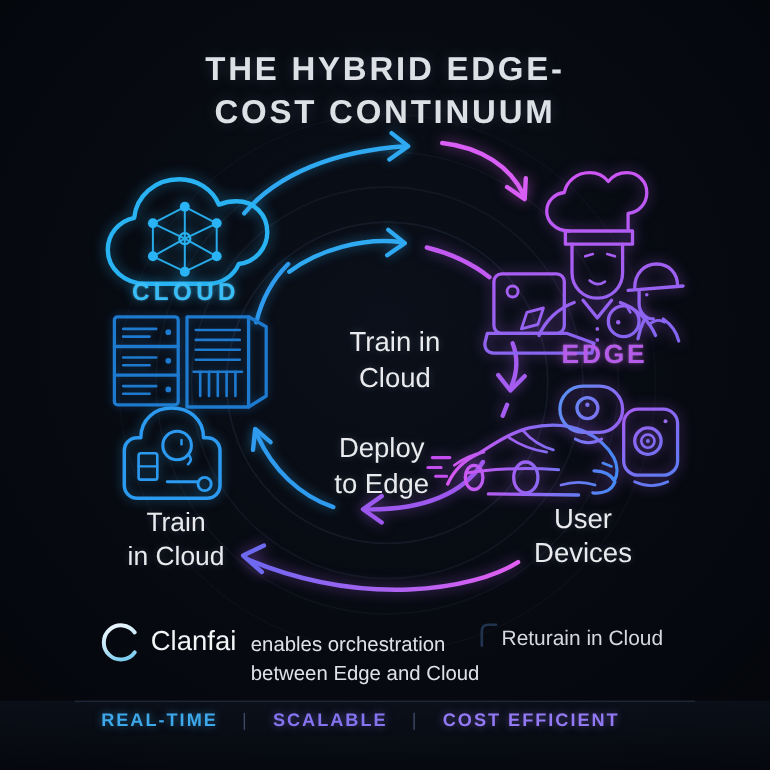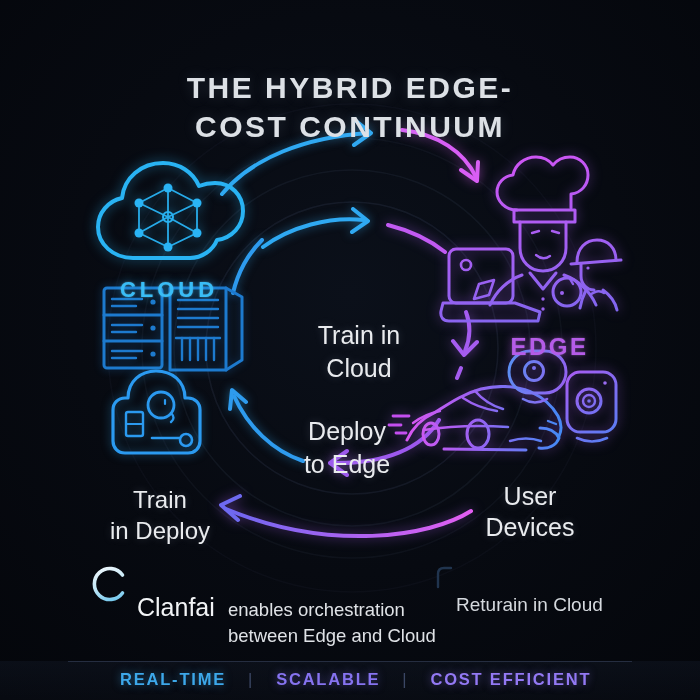--- a/index.html
+++ b/index.html
@@ -1,21 +1,21 @@
 <!DOCTYPE html>
 <html><head>
 <meta charset="utf-8">
 <style>
   html,body { margin:0; padding:0; background:#04060b; }
   .stage {
     position:relative; width:700px; height:700px; overflow:hidden;
     background: radial-gradient(circle at 50% 42%, #0b101a 0%, #070a11 52%, #04060b 100%);
     font-family:"Liberation Sans", sans-serif;
   }
-  .abs { position:absolute;margin-top:24px; }
+  .abs { position:absolute; }
   svg.art { position:absolute; left:0; top:0; }
   .glow-cyan   { filter: drop-shadow(0 0 6px rgba(42,180,245,.55)); }
   .glow-blue   { filter: drop-shadow(0 0 5px rgba(47,169,242,.5)); }
   .glow-dblue  { filter: drop-shadow(0 0 4px rgba(29,122,206,.45)); }
   .glow-purple { filter: drop-shadow(0 0 6px rgba(165,92,240,.55)); }
   .glow-magenta{ filter: drop-shadow(0 0 6px rgba(217,94,245,.55)); }
 
   .title { left:0; top:44px; width:700px; text-align:center; font-weight:700;
     font-size:30px; letter-spacing:2.5px; line-height:39px; color:#dde1e6;
     text-shadow:0 0 14px rgba(180,200,230,.18); }
@@ -37,21 +37,21 @@
   .step2 { left:268px; top:391px; width:158px; text-align:center;
     font-size:25px; line-height:33px; }
 
   .brand-name { left:137px; top:569px; font-size:25px; font-weight:400; color:#f2f4f6; }
   .tagline { left:228px; top:573px; font-size:18.5px; line-height:26px; color:#dfe2e6; }
   .side-note { left:456px; top:570px; font-size:19px; color:#d5d9de; }
 
   .footer-strip { left:0; top:637px; width:700px; height:63px;
     background:linear-gradient(180deg, rgba(22,30,46,.35), rgba(10,14,22,.12)); }
   .divider { left:68px; top:637px; width:564px; height:0; border-top:1px solid #252d40; }
-  .tags { left:0; top:646px; width:700px; padding-left:120px; box-sizing:border-box;
+  .tags { left:0; top:646px; width:700px; padding-left:92px; box-sizing:border-box;
     display:flex; gap:22px; align-items:center;
     font-size:16.5px; font-weight:700; letter-spacing:1.8px; }
   .tag-sep { color:#3b4764; font-weight:400; }
   .tag-rt { color:#3da8ea; text-shadow:0 0 8px rgba(61,168,234,.5); }
   .tag-sc { color:#8673f0; text-shadow:0 0 8px rgba(134,115,240,.5); }
   .tag-ce { color:#9379f4; text-shadow:0 0 8px rgba(147,121,244,.5); }
 </style>
 </head>
 <body>
 
@@ -246,21 +246,21 @@
   <div class="abs title">
     <div>THE HYBRID EDGE-</div>
     <div>COST CONTINUUM</div>
   </div>
 
   <div class="abs lbl-cloud neon-cyan">CLOUD</div>
   <div class="abs lbl-edge neon-purple">EDGE</div>
 
   <div class="abs lbl-train white-text">
     <div>Train</div>
-    <div>in Deploy</div>
+    <div>in Cloud</div>
   </div>
 
   <div class="abs lbl-devices white-text">
     <div>User</div>
     <div>Devices</div>
   </div>
 
   <div class="abs step1 white-text">
     <div>Train in</div>
     <div>Cloud</div>

